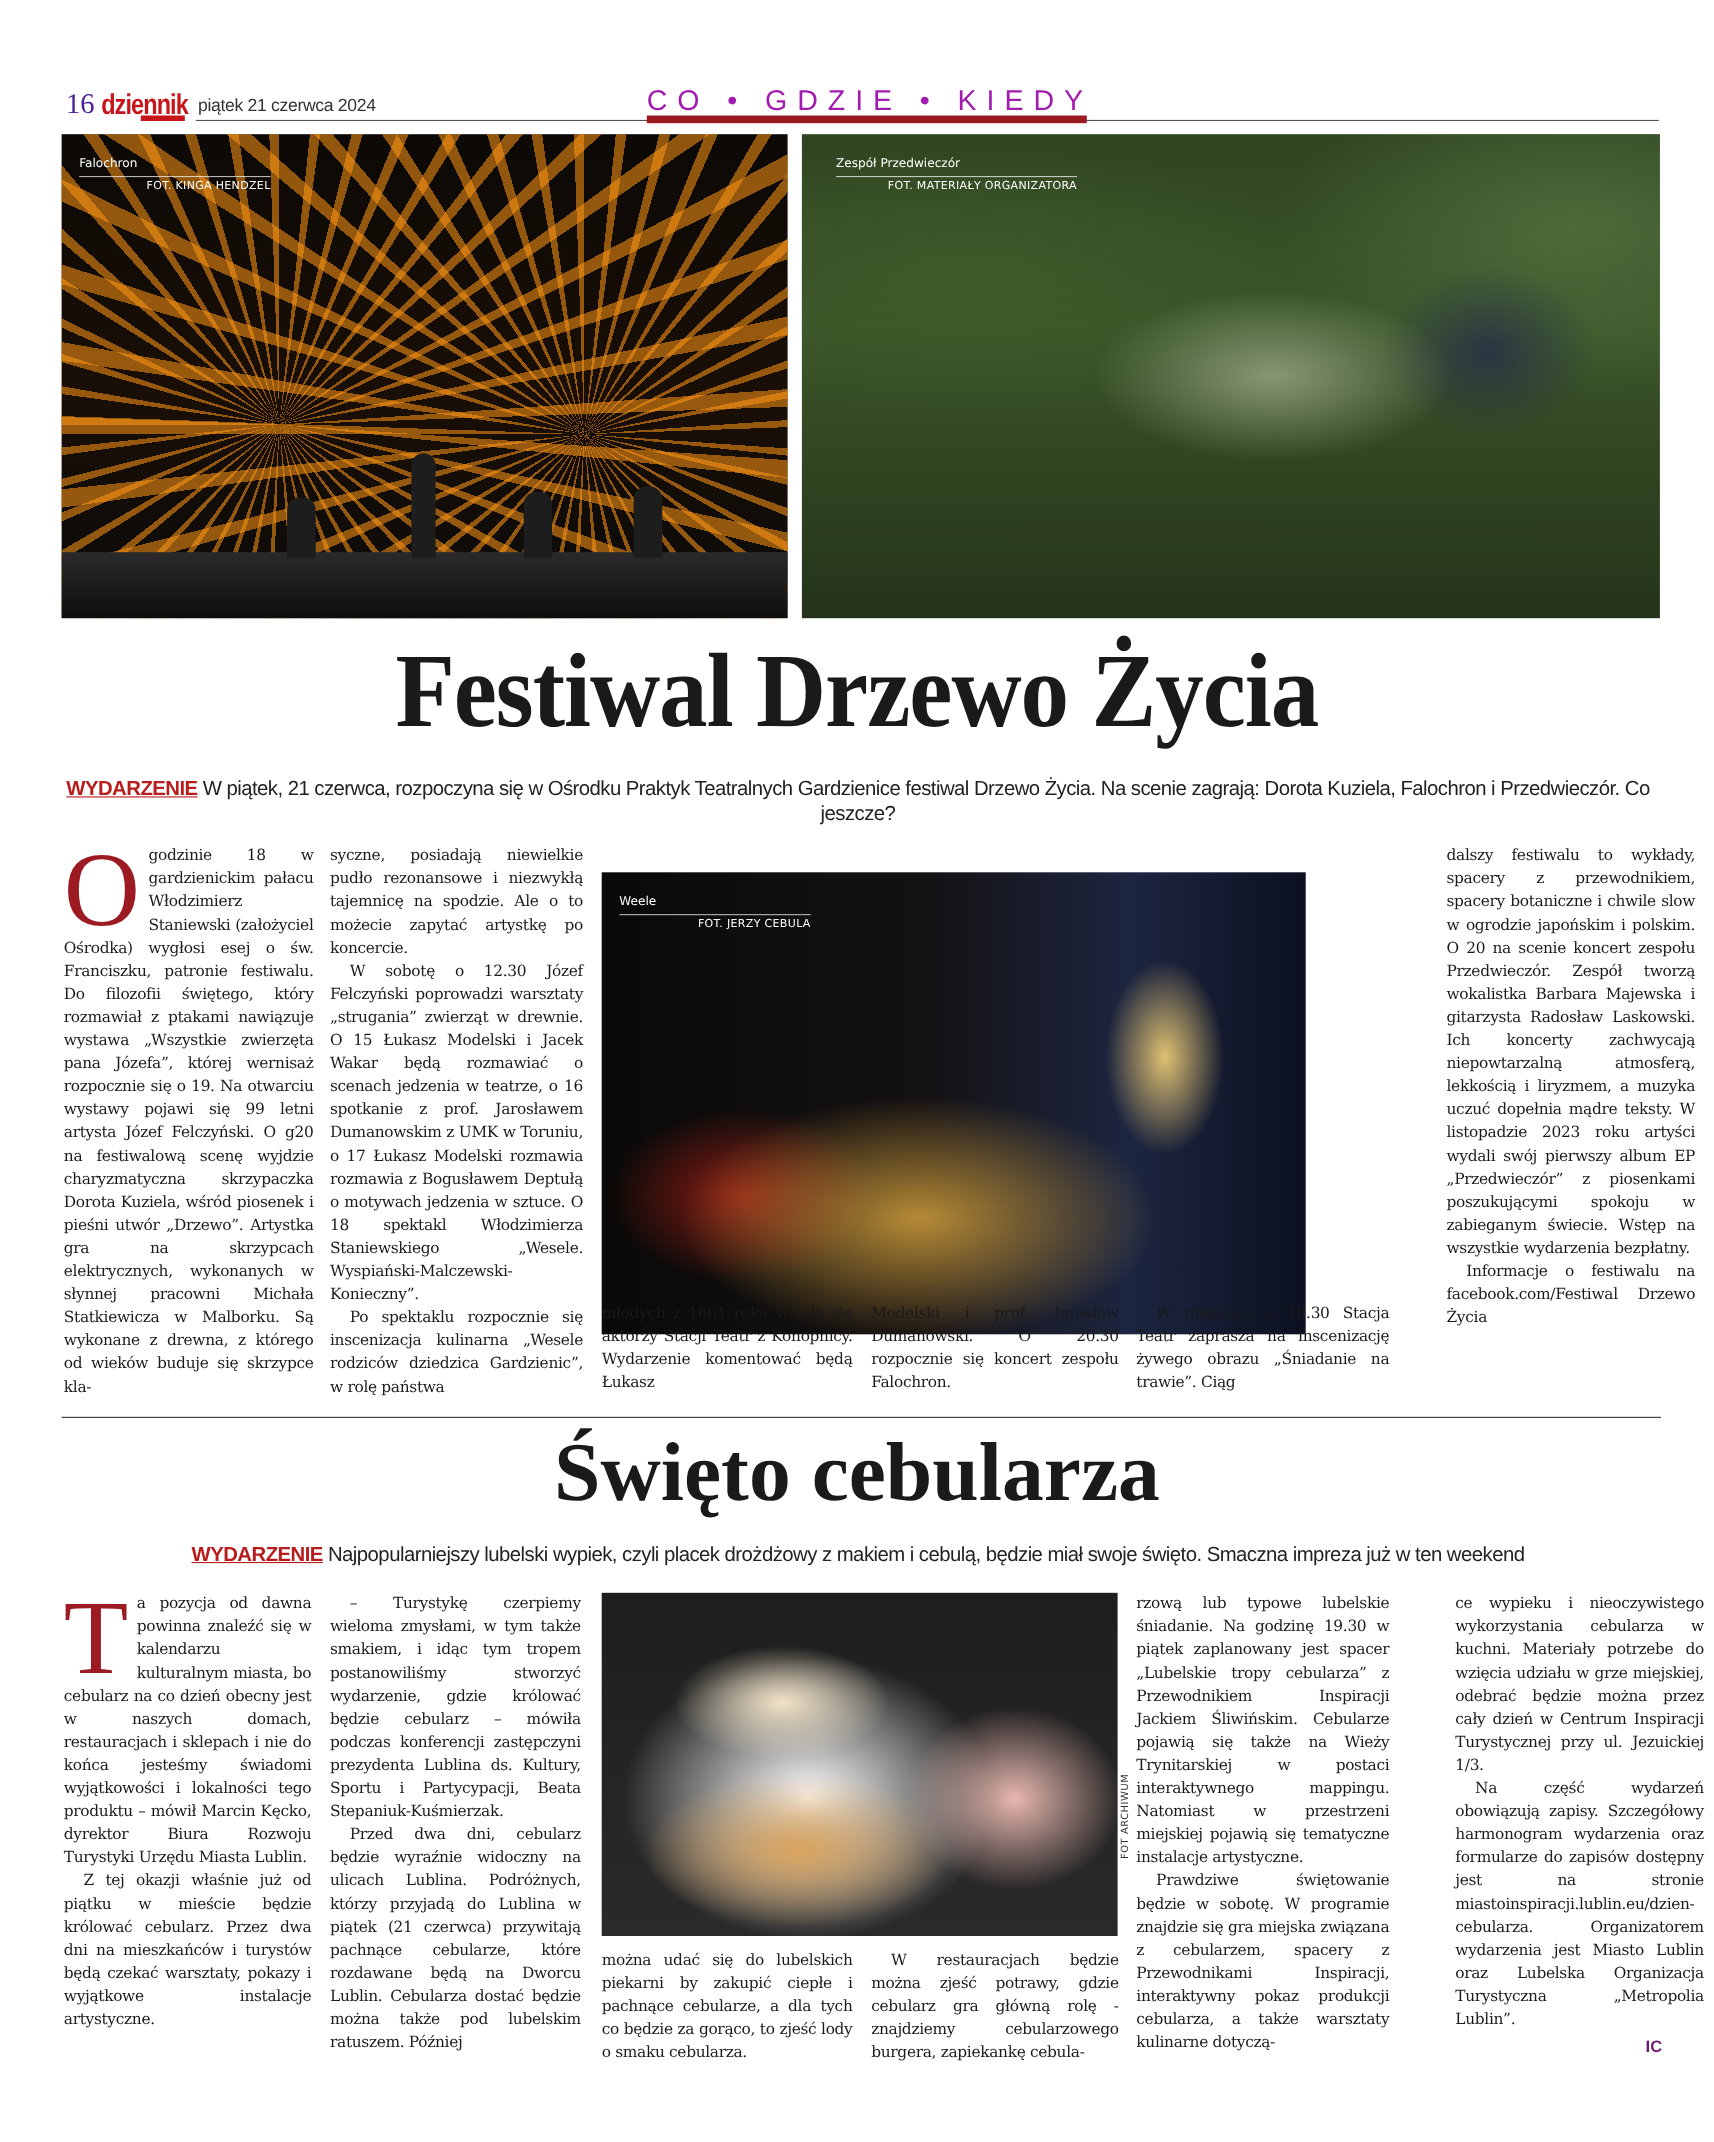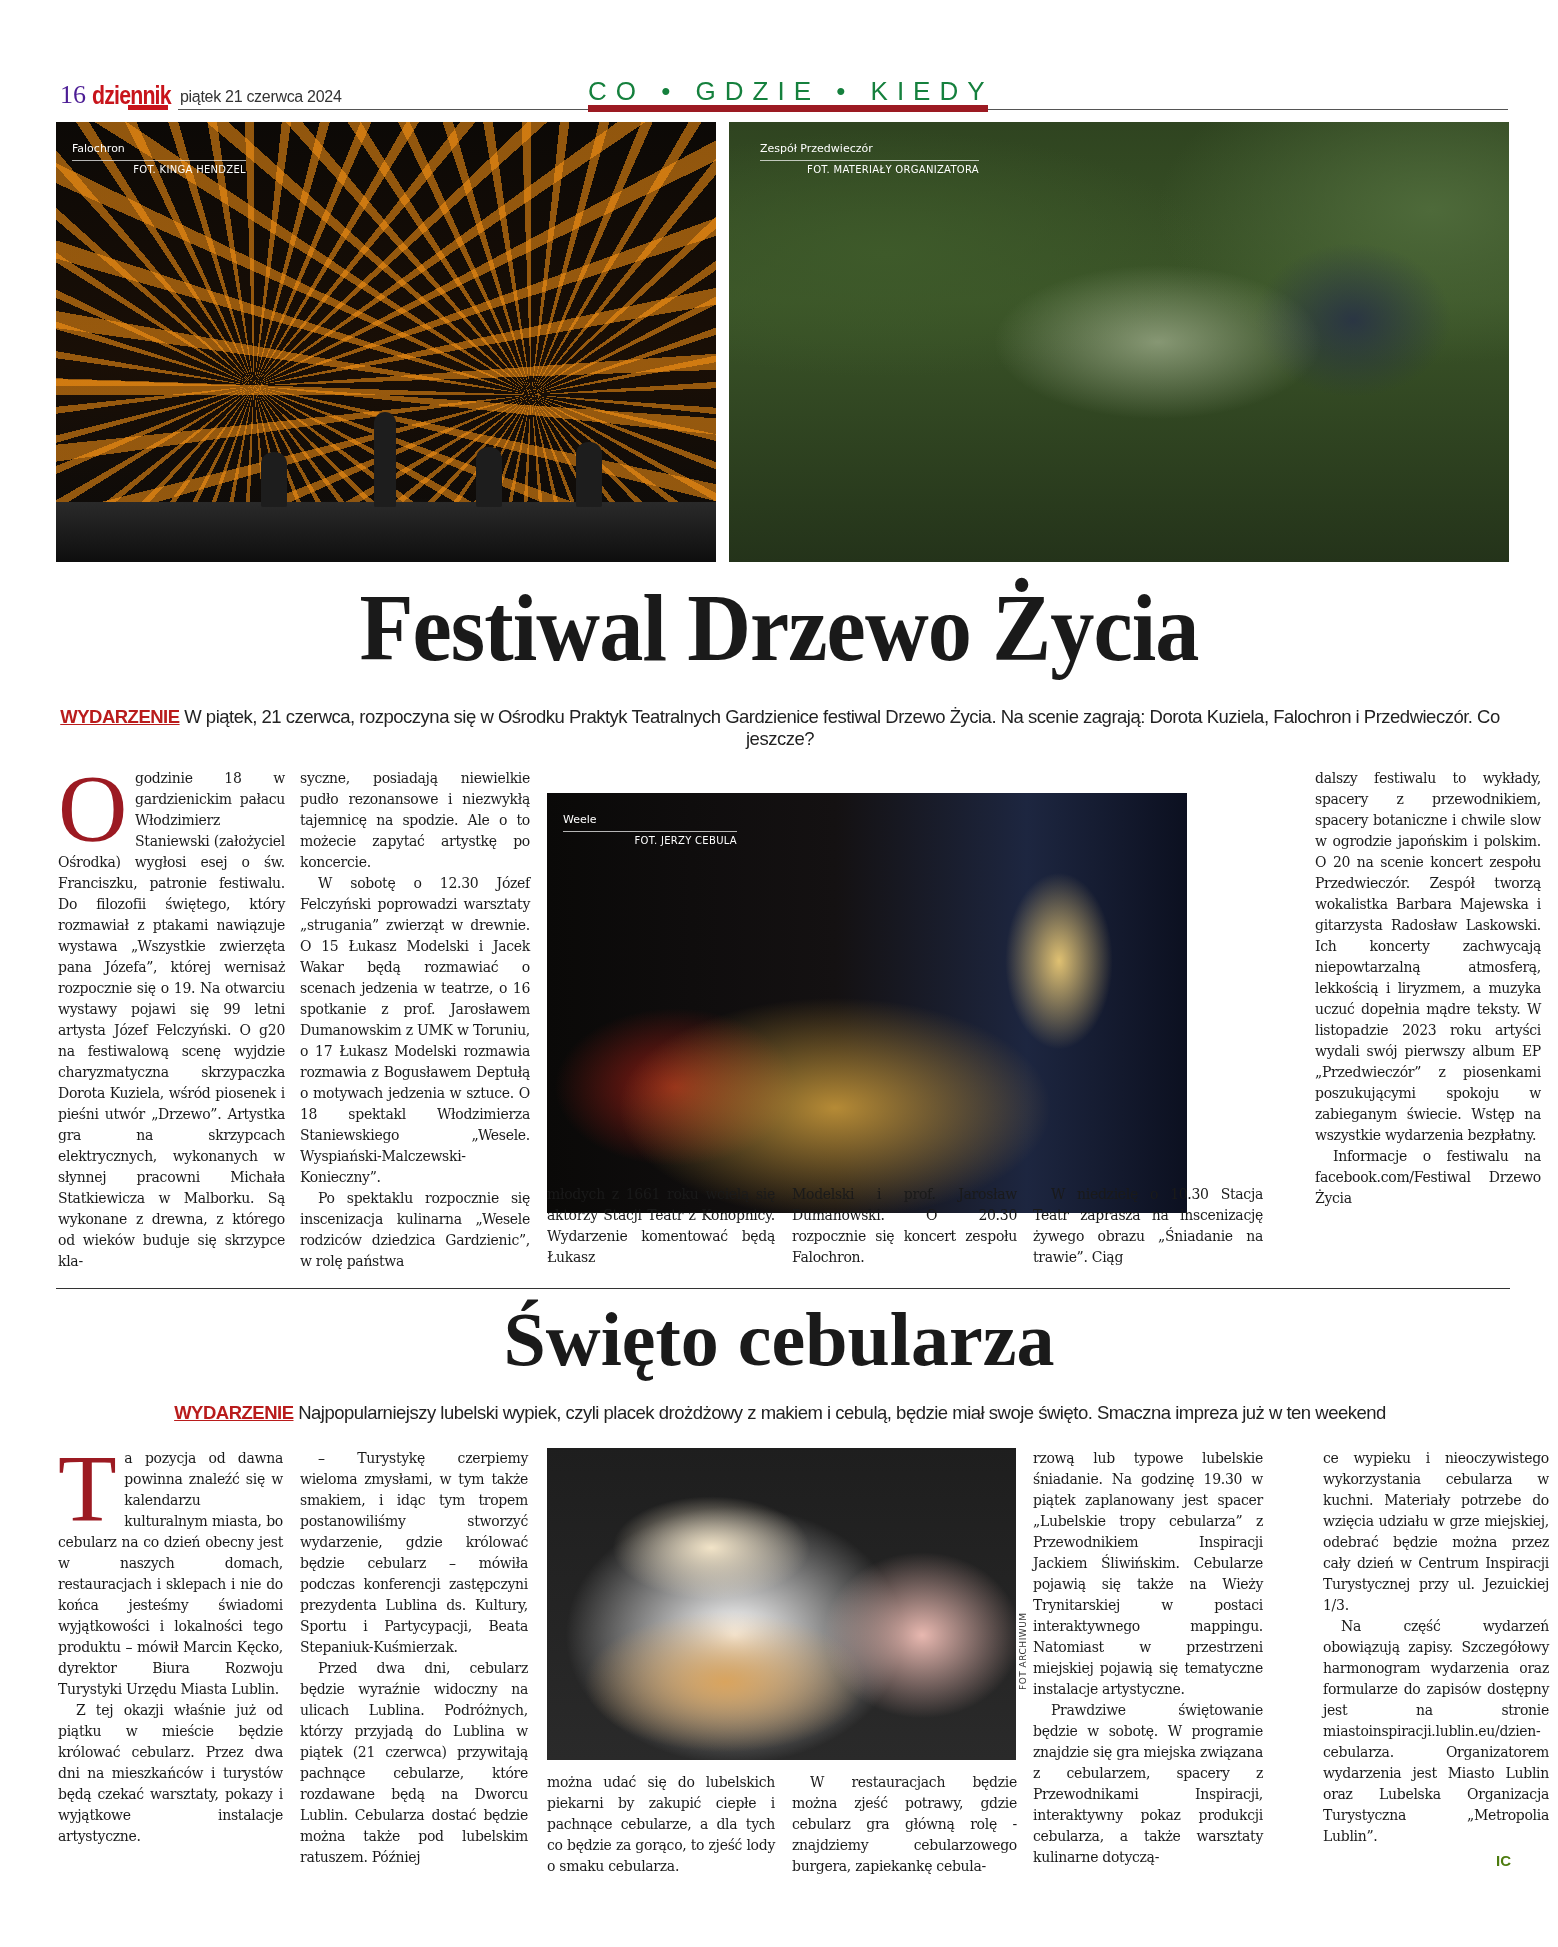--- a/index.html
+++ b/index.html
@@ -6,21 +6,21 @@
   html, body { width: 1558px; height: 1947px; background: #ffffff; overflow: hidden; }
   body { position: relative; font-family: "DejaVu Serif", serif; color: #1a1a1a; }
 
   
   .page-header { position: absolute; left: 0; top: 0; width: 1558px; height: 120px; }
   .page-num { position: absolute; left: 60px; top: 80px; font-family: "Liberation Serif", serif; font-size: 26px; color: #4c1d95; text-align: right; }
   .logo { position: absolute; left: 92px; top: 80px; font-family: "Liberation Sans", sans-serif; font-weight: bold; font-size: 26px; color: #c8141b; letter-spacing: -1px; transform: scaleX(0.82); transform-origin: left; }
   .logo-sub { position: absolute; left: 128px; top: 105px; width: 40px; height: 5px; background: #c8141b; }
   .header-date { position: absolute; left: 180px; top: 88px; font-family: "Liberation Sans", sans-serif; font-size: 16px; color: #333; letter-spacing: -0.3px; }
   .header-rule { position: absolute; left: 178px; top: 109px; width: 1330px; height: 1px; background: #555; }
-  .section-title { position: absolute; left: 588px; top: 76px; width: 400px; font-family: "Liberation Sans", sans-serif; font-size: 26px; color: #15803d; letter-spacing: 9px; white-space: nowrap; font-weight: 300; }
+  .section-title { position: absolute; left: 588px; top: 76px; width: 400px; font-family: "Liberation Sans", sans-serif; font-size: 26px; color: #a21caf; letter-spacing: 9px; white-space: nowrap; font-weight: 300; }
   .section-bar { position: absolute; left: 588px; top: 105px; width: 400px; height: 7px; background: #9c1a22; }
 
   
   .photo { position: absolute; overflow: hidden; }
   .photo .cap { position: absolute; left: 0; top: 0; padding: 20px 0 0 16px; }
   .cap-title { font-family: "DejaVu Sans", sans-serif; font-size: 11px; color: #fff; }
   .cap-rule { height: 1px; background: rgba(255,255,255,0.7); margin-top: 5px; }
   .cap-credit { font-family: "DejaVu Sans", sans-serif; font-size: 10px; color: #fff; text-align: right; margin-top: 3px; letter-spacing: 0.3px; }
 
   #photo-falochron { left: 56px; top: 122px; width: 660px; height: 440px;
@@ -81,21 +81,21 @@
   #a1-col5 { left: 1033px; top: 1184px; width: 230px; }
   #a1-col6 { left: 1315px; top: 768px; width: 226px; }
 
   #a2-col1 { left: 58px; top: 1448px; width: 225px; }
   #a2-col2 { left: 300px; top: 1448px; width: 228px; }
   #a2-col3 { left: 547px; top: 1772px; width: 228px; }
   #a2-col4 { left: 792px; top: 1772px; width: 225px; }
   #a2-col5 { left: 1033px; top: 1448px; width: 230px; }
   #a2-col6 { left: 1283px; top: 1448px; width: 226px; margin-left: 40px; }
 
-  .end-mark { position: absolute; left: 1496px; top: 1852px; font-family: "Liberation Sans", sans-serif; font-weight: bold; font-size: 15px; color: #4d7c0f; }
+  .end-mark { position: absolute; left: 1496px; top: 1852px; font-family: "Liberation Sans", sans-serif; font-weight: bold; font-size: 15px; color: #701a75; }
 </style>
 </head>
 <body>
 
 <div class="page-header">
   <span class="page-num">16</span>
   <span class="logo">dziennik</span>
   <span class="logo-sub"></span>
   <span class="header-date">piątek 21 czerwca 2024</span>
   <div class="header-rule"></div>

